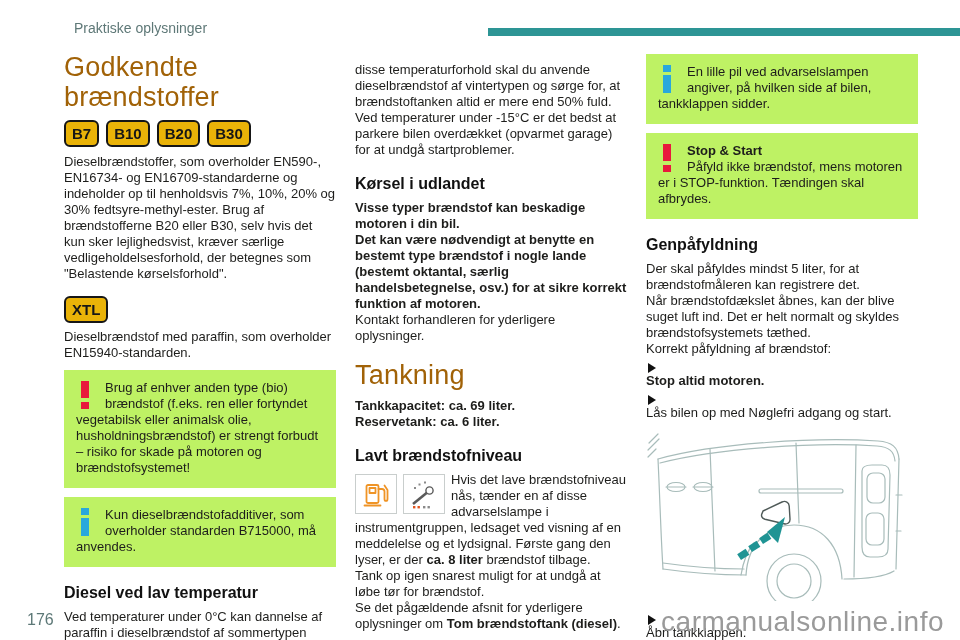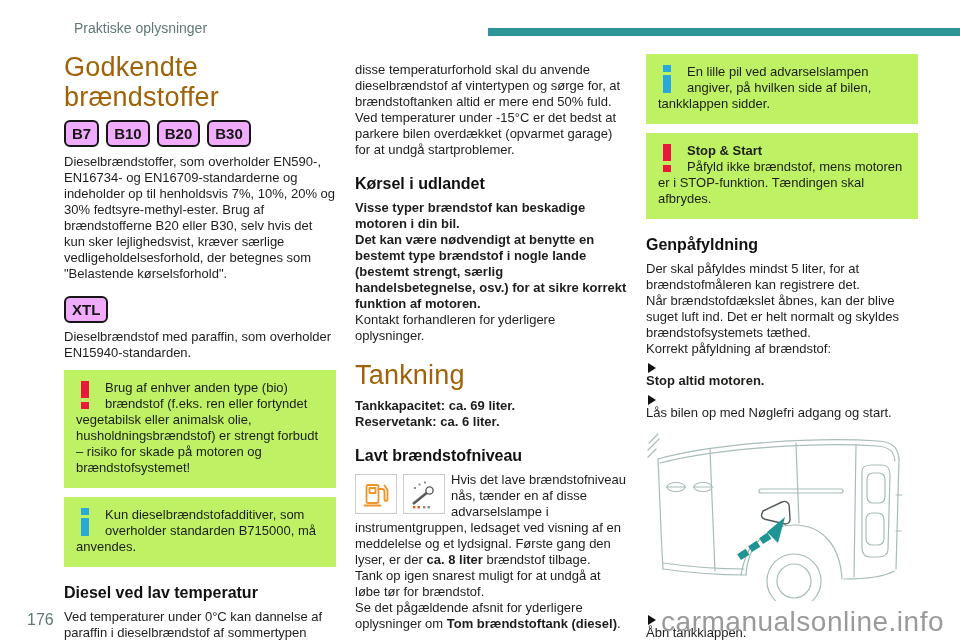--- a/index.html
+++ b/index.html
@@ -35,21 +35,21 @@
   }
   p { margin:0 0 0 0; }
   p + p { margin-top:0; }
   .spacer-s { height:6px; }
   .bold { font-weight:700; }
 
   .badges { display:flex; gap:7px; margin:6px 0 7px 0; }
   .fuel-badge {
     border:2px solid #161616; border-radius:6px;
     padding:4px 6px; font-weight:700; font-size:15px; line-height:15px;
-    color:#161616; background:#f0abfc;
+    color:#161616; background:#eab308;
   }
   .xtl-wrap { margin:14px 0 6px 0; }
 
   .graybox {
     background:#bef264; padding:10px 12px 12px 12px; margin:9px 0 9px 0;
     overflow:hidden;
   }
   .box-icon { float:left; width:15px; height:28px; margin:1px 11px 2px 3px; position:relative; }
   .icon-excl .bar  { position:absolute; left:2px; top:0; width:8px; height:17px; background:#e8193c; }
   .icon-excl .dot  { position:absolute; left:2px; top:21px; width:8px; height:7px; background:#e8193c; }
@@ -125,21 +125,21 @@
 
     <h2 class="sub">Diesel ved lav temperatur</h2>
     <p>Ved temperaturer under 0°C kan dannelse af paraffin i dieselbrændstof af sommertypen forhindre motoren i at fungere korrekt. Under</p>
   </div>
 
   <div class="col col-mid">
     <p>disse temperaturforhold skal du anvende dieselbrændstof af vintertypen og sørge for, at brændstoftanken altid er mere end 50% fuld. Ved temperaturer under -15°C er det bedst at parkere bilen overdækket (opvarmet garage) for at undgå startproblemer.</p>
 
     <h2 class="sub">Kørsel i udlandet</h2>
     <p class="bold">Visse typer brændstof kan beskadige motoren i din bil.</p>
-    <p class="bold">Det kan være nødvendigt at benytte en bestemt type brændstof i nogle lande (bestemt strengt, særlig handelsbetegnelse, osv.) for at sikre korrekt funktion af motoren.</p>
+    <p class="bold">Det kan være nødvendigt at benytte en bestemt type brændstof i nogle lande (bestemt oktantal, særlig handelsbetegnelse, osv.) for at sikre korrekt funktion af motoren.</p>
     <p>Kontakt forhandleren for yderligere oplysninger.</p>
 
     <div class="spacer-s"></div>
     <h1 class="section" style="margin-top:10px;">Tankning</h1>
     <p class="bold">Tankkapacitet: ca. 69 liter.</p>
     <p class="bold">Reservetank: ca. 6 liter.</p>
 
     <h2 class="sub">Lavt brændstofniveau</h2>
 
     <div class="warnlamp-row">

